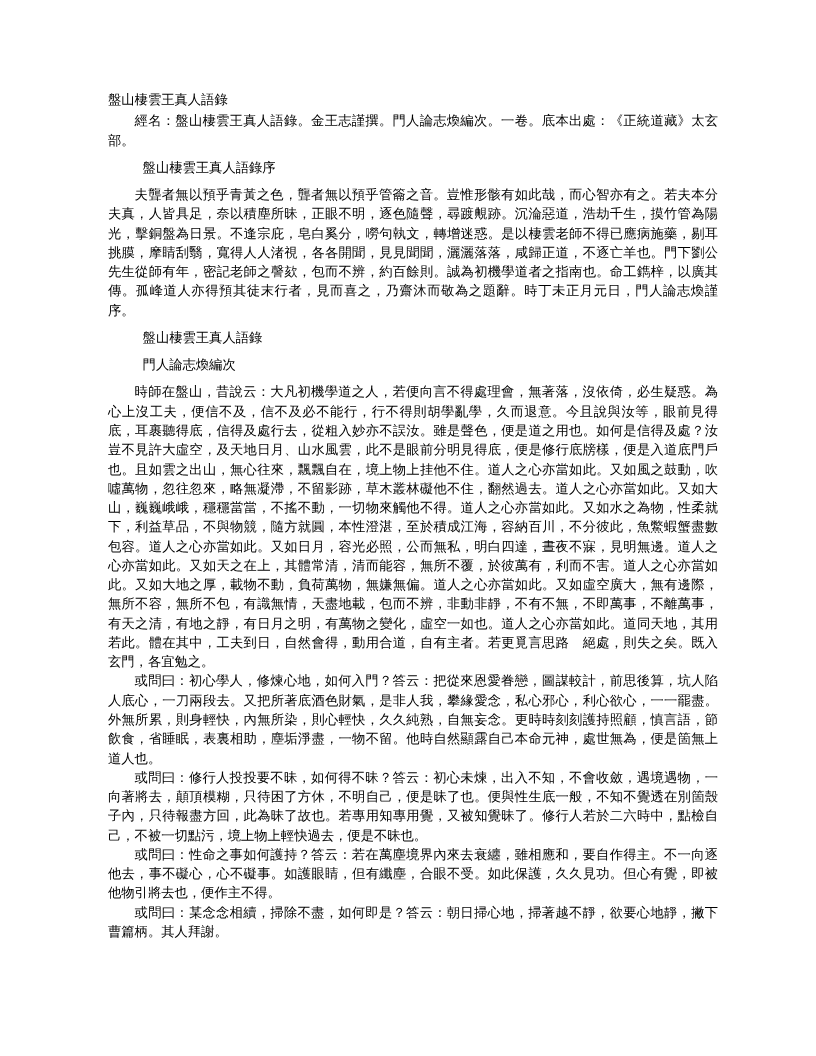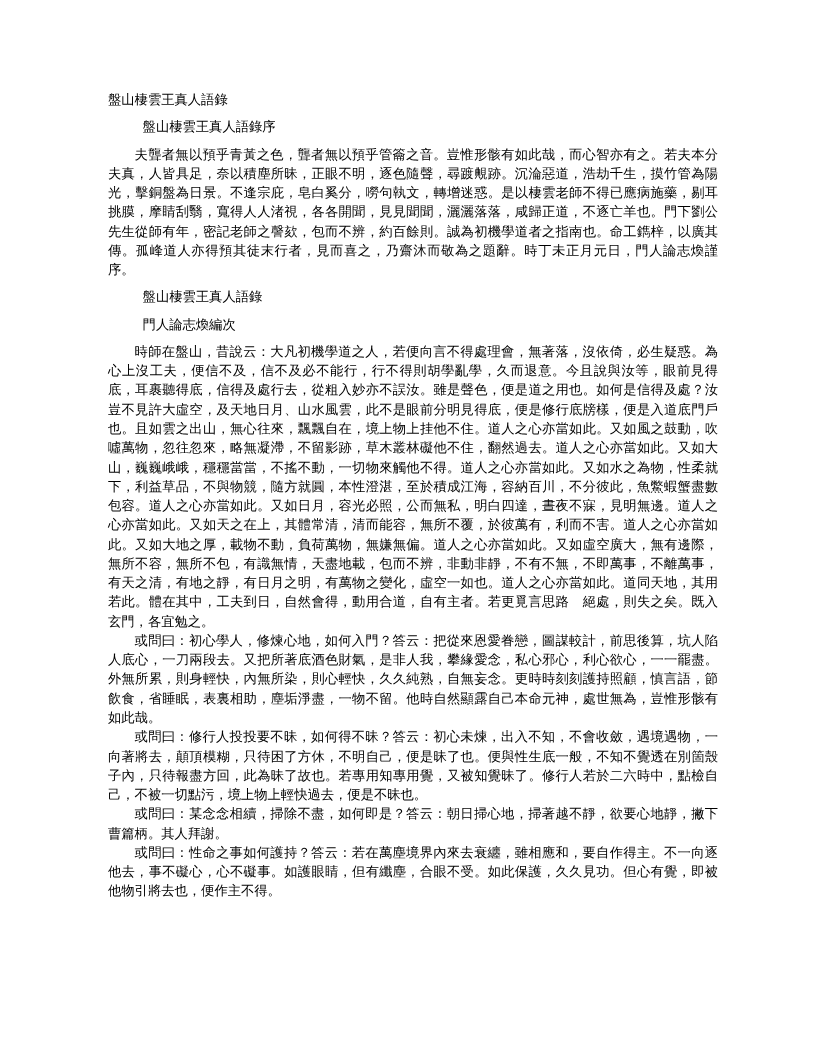--- a/index.html
+++ b/index.html
@@ -46,23 +46,24 @@
     font-size: 13.3px;
     line-height: 1.45;
   }
 </style>
 </head>
 <body>
 
 <div class="page">
   <div class="doc">
     <p class="title">盤山棲雲王真人語錄</p>
+    <p class="para">經名：盤山棲雲王真人語錄。金王志謹撰。門人論志煥編次。一卷。底本出處：《正統道藏》太玄部。</p>
     <p class="head">盤山棲雲王真人語錄序</p>
     <p class="para">夫聾者無以預乎青黃之色，聾者無以預乎管籥之音。豈惟形骸有如此哉，而心智亦有之。若夫本分夫真，人皆具足，奈以積塵所昧，正眼不明，逐色隨聲，尋踱覥跡。沉淪惡道，浩劫千生，摸竹管為陽光，擊銅盤為日景。不逢宗庇，皂白奚分，嘮句執文，轉增迷惑。是以棲雲老師不得已應病施藥，剔耳挑膜，摩睛刮翳，寬得人人渚視，各各開聞，見見聞聞，灑灑落落，咸歸正道，不逐亡羊也。門下劉公先生從師有年，密記老師之謦欬，包而不辨，約百餘則。誠為初機學道者之指南也。命工鐫梓，以廣其傳。孤峰道人亦得預其徒末行者，見而喜之，乃齋沐而敬為之題辭。時丁未正月元日，門人論志煥謹序。</p>
     <p class="head">盤山棲雲王真人語錄</p>
     <p class="head">門人論志煥編次</p>
     <p class="para">時師在盤山，昔說云：大凡初機學道之人，若便向言不得處理會，無著落，沒依倚，必生疑惑。為心上沒工夫，便信不及，信不及必不能行，行不得則胡學亂學，久而退意。今且說與汝等，眼前見得底，耳裹聽得底，信得及處行去，從粗入妙亦不誤汝。雖是聲色，便是道之用也。如何是信得及處？汝豈不見許大虛空，及天地日月、山水風雲，此不是眼前分明見得底，便是修行底牓樣，便是入道底門戶也。且如雲之出山，無心往來，飄飄自在，境上物上挂他不住。道人之心亦當如此。又如風之鼓動，吹噓萬物，忽往忽來，略無凝滯，不留影跡，草木叢林礙他不住，翻然過去。道人之心亦當如此。又如大山，巍巍峨峨，穩穩當當，不搖不動，一切物來觸他不得。道人之心亦當如此。又如水之為物，性柔就下，利益草品，不與物競，隨方就圓，本性澄湛，至於積成江海，容納百川，不分彼此，魚鱉蝦蟹盡數包容。道人之心亦當如此。又如日月，容光必照，公而無私，明白四達，晝夜不寐，見明無邊。道人之心亦當如此。又如天之在上，其體常清，清而能容，無所不覆，於彼萬有，利而不害。道人之心亦當如此。又如大地之厚，載物不動，負荷萬物，無嫌無偏。道人之心亦當如此。又如虛空廣大，無有邊際，無所不容，無所不包，有識無情，天盡地載，包而不辨，非動非靜，不有不無，不即萬事，不離萬事，有天之清，有地之靜，有日月之明，有萬物之變化，虛空一如也。道人之心亦當如此。道同天地，其用若此。體在其中，工夫到日，自然會得，動用合道，自有主者。若更覓言思路　絕處，則失之矣。既入玄門，各宜勉之。</p>
-    <p class="para">或問曰：初心學人，修煉心地，如何入門？答云：把從來恩愛眷戀，圖謀較計，前思後算，坑人陷人底心，一刀兩段去。又把所著底酒色財氣，是非人我，攀緣愛念，私心邪心，利心欲心，一一罷盡。外無所累，則身輕快，內無所染，則心輕快，久久純熟，自無妄念。更時時刻刻護持照顧，慎言語，節飲食，省睡眠，表裏相助，塵垢淨盡，一物不留。他時自然顯露自己本命元神，處世無為，豈惟形骸有如此哉。</p>
+    <p class="para">或問曰：初心學人，修煉心地，如何入門？答云：把從來恩愛眷戀，圖謀較計，前思後算，坑人陷人底心，一刀兩段去。又把所著底酒色財氣，是非人我，攀緣愛念，私心邪心，利心欲心，一一罷盡。外無所累，則身輕快，內無所染，則心輕快，久久純熟，自無妄念。更時時刻刻護持照顧，慎言語，節飲食，省睡眠，表裏相助，塵垢淨盡，一物不留。他時自然顯露自己本命元神，處世無為，便是箇無上道人也。</p>
     <p class="para">或問曰：修行人投投要不昧，如何得不昧？答云：初心未煉，出入不知，不會收斂，遇境遇物，一向著將去，顛頂模糊，只待困了方休，不明自己，便是昧了也。便與性生底一般，不知不覺透在別箇殼子內，只待報盡方回，此為昧了故也。若專用知專用覺，又被知覺昧了。修行人若於二六時中，點檢自己，不被一切點污，境上物上輕快過去，便是不昧也。</p>
+    <p class="para">或問曰：性命之事如何護持？答云：若在萬塵境界內來去衰纏，雖相應和，要自作得主。不一向逐他去，事不礙心，心不礙事。如護眼睛，但有纖塵，合眼不受。如此保護，久久見功。但心有覺，即被他物引將去也，便作主不得。</p>
     <p class="para">或問曰：某念念相續，掃除不盡，如何即是？答云：朝日掃心地，掃著越不靜，欲要心地靜，撇下曹篇柄。其人拜謝。</p>
-    <p class="para">或問曰：性命之事如何護持？答云：若在萬塵境界內來去衰纏，雖相應和，要自作得主。不一向逐他去，事不礙心，心不礙事。如護眼睛，但有纖塵，合眼不受。如此保護，久久見功。但心有覺，即被他物引將去也，便作主不得。</p>
   </div>
 </div>
 
 </body></html>

